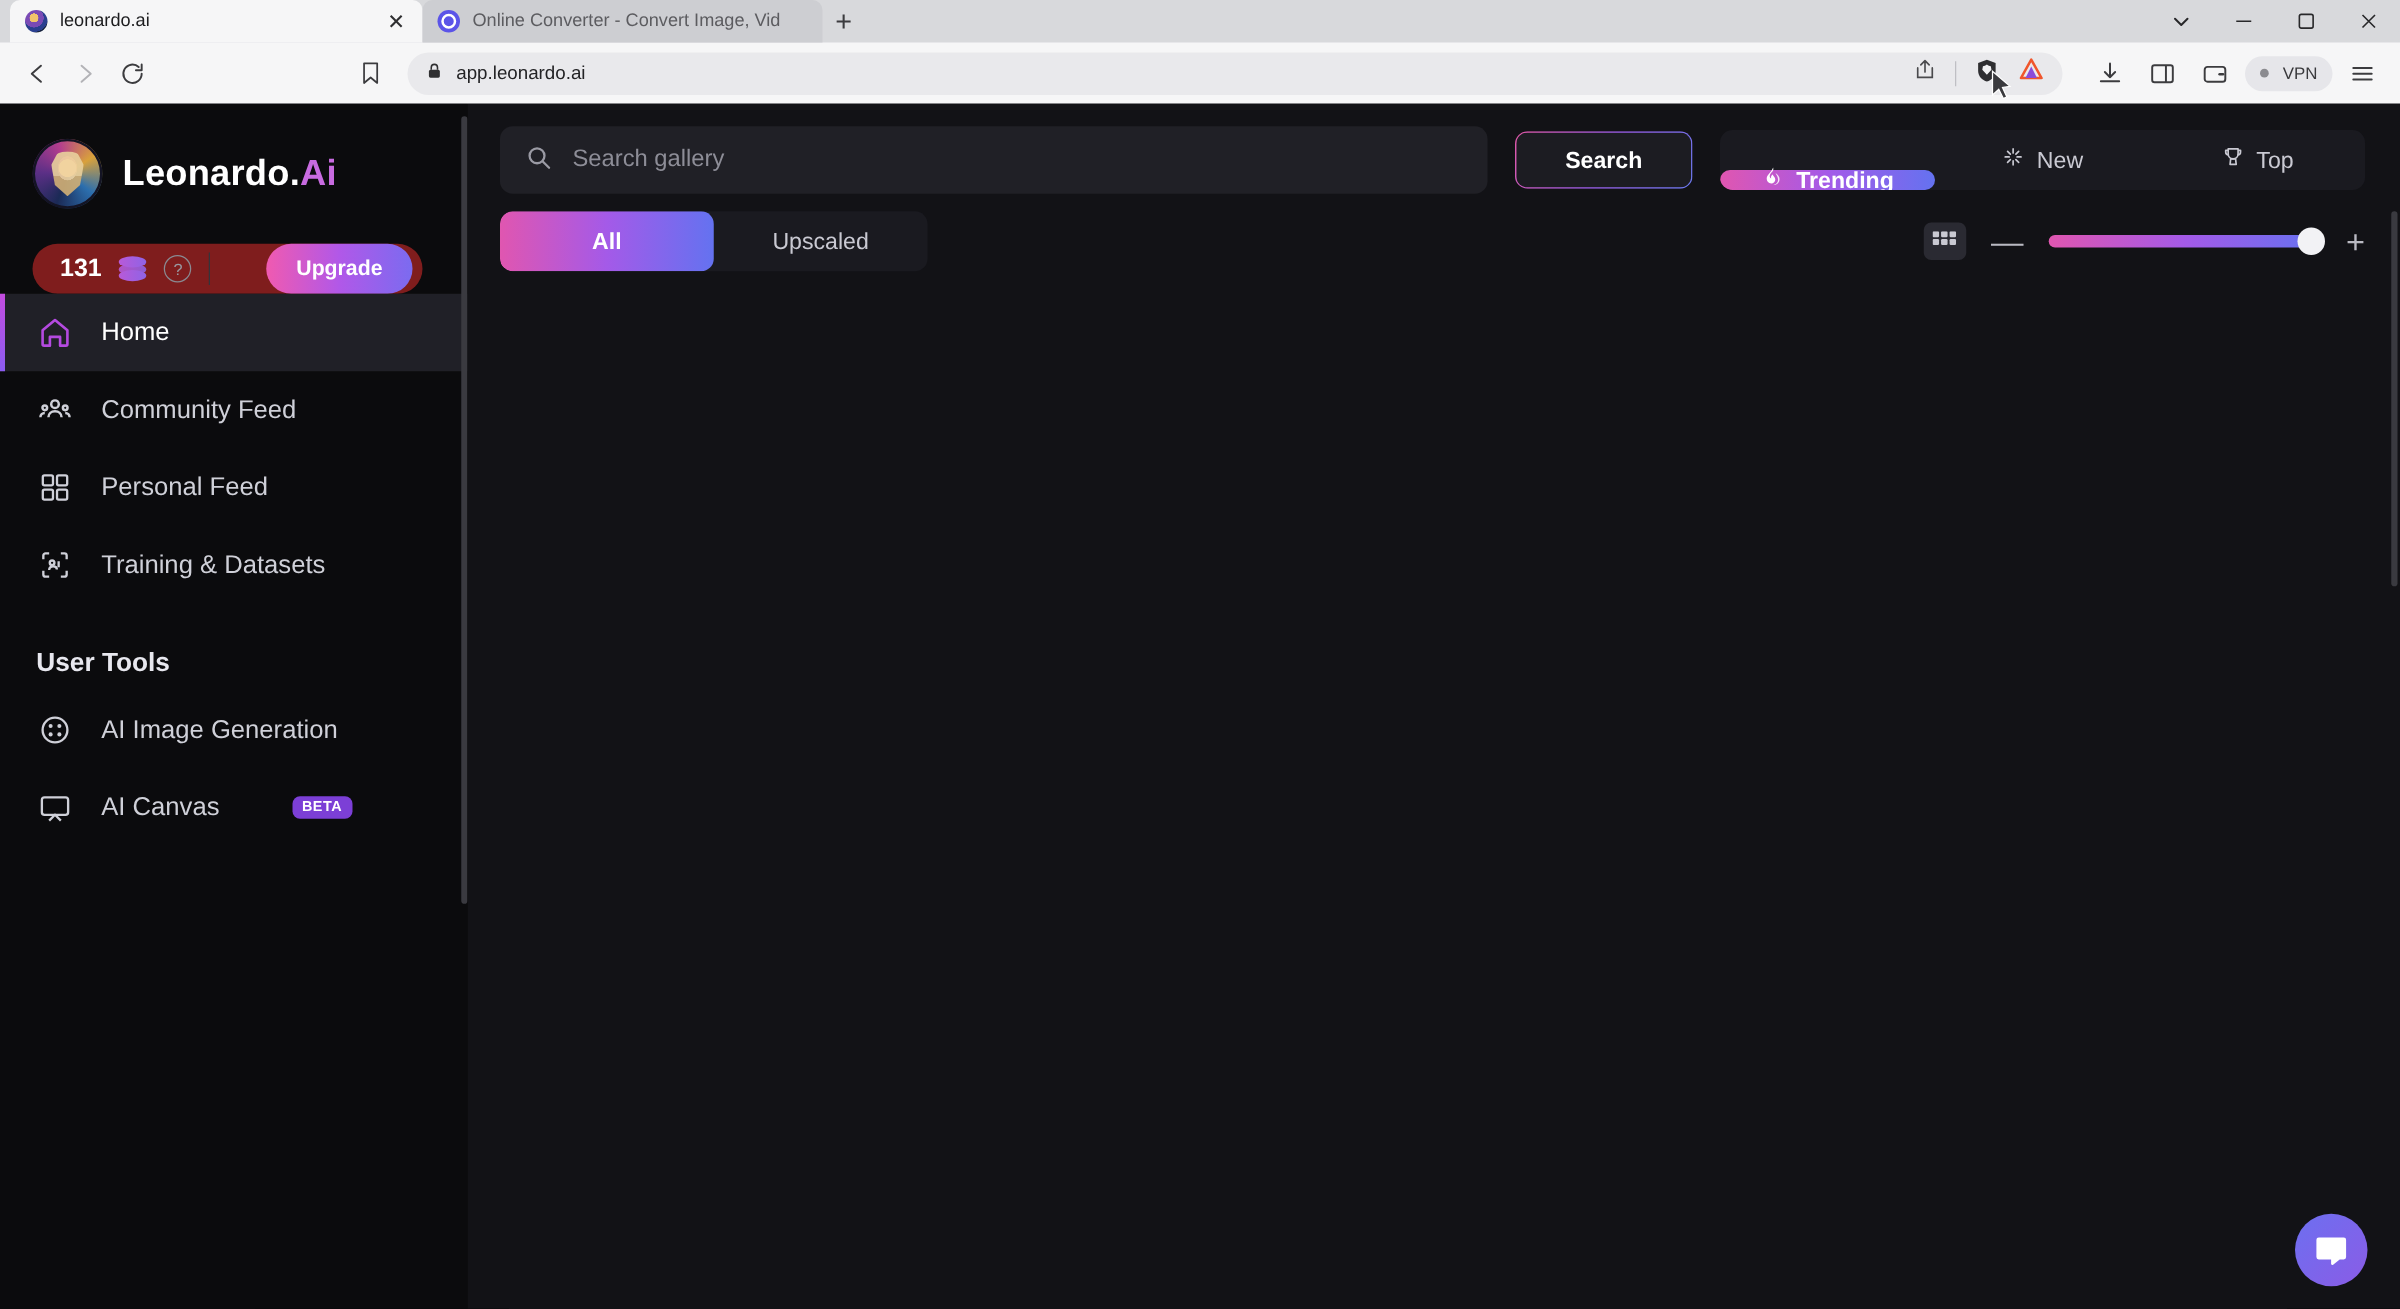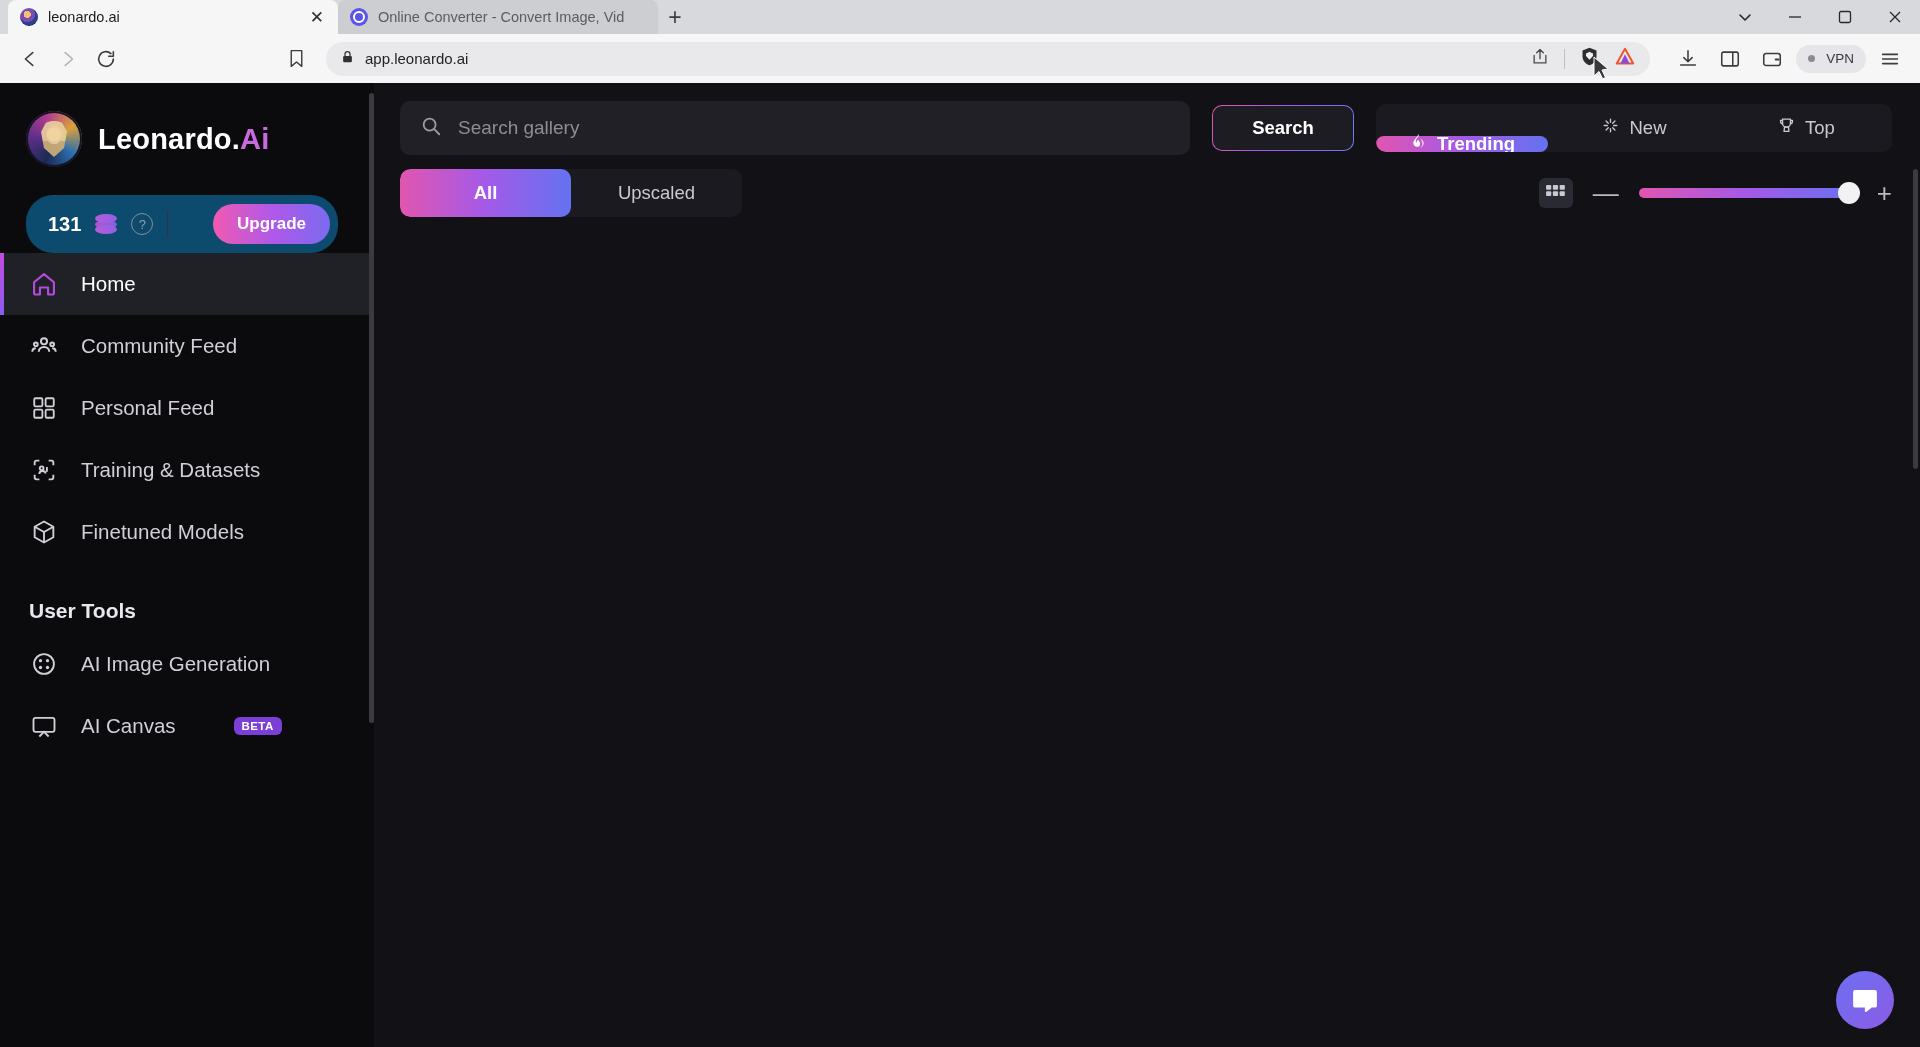--- a/index.html
+++ b/index.html
@@ -113,21 +113,21 @@
     background:
       radial-gradient(ellipse at 50% 38%, #f0d3a0 0 30%, transparent 31%),
       linear-gradient(180deg,#e8cf9c 0 55%, #cfae76 56% 100%);
     clip-path: polygon(30% 0,70% 0,86% 30%,78% 75%,50% 100%,22% 75%,14% 30%);
     opacity:.92;
   }
   #brand-text { font-size: 29px; font-weight: 700; color:#fff; letter-spacing:.2px; }
   #brand-text .ai { color:#c86be0; }
 
   #credits-bar {
-    margin: 28px 26px 0 26px; height: 58px; background:#0c4a6e;
+    margin: 28px 26px 0 26px; height: 40px; background:#7f1d1d;
     border-radius: 27px; display:flex; align-items:center;
     padding: 0 8px 0 22px; gap: 14px; max-width: 312px;
   }
   #credits-count { font-size:20px; font-weight:700; color:#fff; }
   #coin-icon { width:22px; height:20px; position:relative; flex:0 0 22px; }
   #coin-icon i {
     position:absolute; left:0; width:22px; height:9px; border-radius:50%;
     background: linear-gradient(90deg,#b85ad8,#8f63e6); display:block;
   }
   #coin-icon i:nth-child(1){ top:0; }
@@ -460,29 +460,20 @@
         <svg width="28" height="28" viewBox="0 0 24 24" stroke="#cfd0d8" fill="none" stroke-width="1.6">
             <path d="M4 8V5.5A1.5 1.5 0 0 1 5.5 4H8M16 4h2.5A1.5 1.5 0 0 1 20 5.5V8M20 16v2.5a1.5 1.5 0 0 1-1.5 1.5H16M8 20H5.5A1.5 1.5 0 0 1 4 18.5V16"></path>
             <circle cx="10" cy="10.5" r="1.6"></circle>
             <path d="M8 15.5c0-1.6 1.2-2.6 2.8-2.6 1.4 0 2.5.8 2.5 2.1"></path>
             <path d="M14.5 9.5v4"></path>
           </svg>
       </span>
       <span>Training &amp; Datasets</span>
     </div>
 
-    <div class="nav-item">
-      <span class="nav-ico">
-        <svg width="28" height="28" viewBox="0 0 24 24" stroke="#cfd0d8" fill="none" stroke-width="1.6" stroke-linejoin="round">
-            <path d="M12 3l8 4.5v9L12 21l-8-4.5v-9z"></path>
-            <path d="M12 12l8-4.5M12 12v9M12 12L4 7.5"></path>
-          </svg>
-      </span>
-      <span>Finetuned Models</span>
-    </div>
 
     <div class="nav-section-title">User Tools</div>
 
     <div class="nav-item">
       <span class="nav-ico">
         <svg width="28" height="28" viewBox="0 0 24 24" stroke="#cfd0d8" fill="none" stroke-width="1.6">
             <circle cx="12" cy="12" r="8.5"></circle>
             <circle cx="9" cy="9.2" r="1.4" fill="#cfd0d8" stroke="none"></circle>
             <circle cx="15" cy="9.2" r="1.4" fill="#cfd0d8" stroke="none"></circle>
             <circle cx="9" cy="15" r="1.4" fill="#cfd0d8" stroke="none"></circle>

